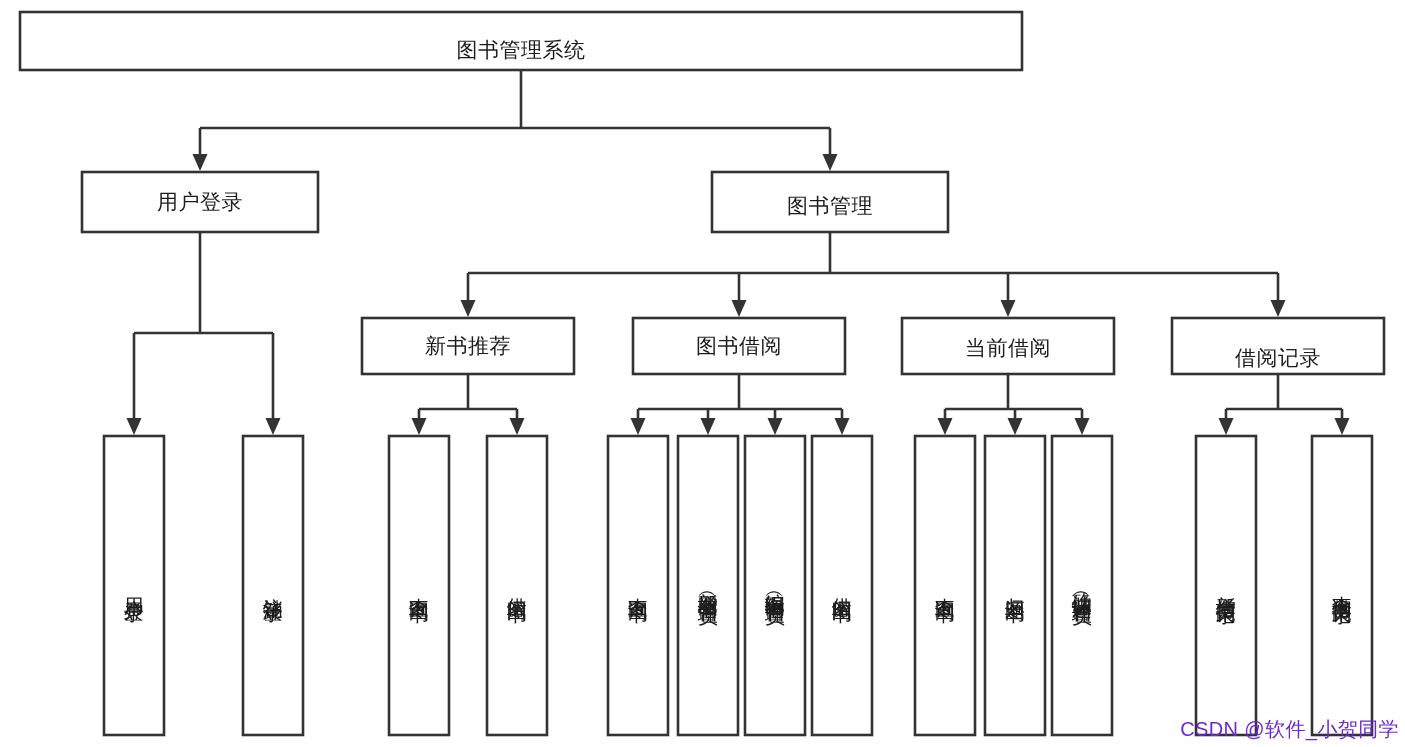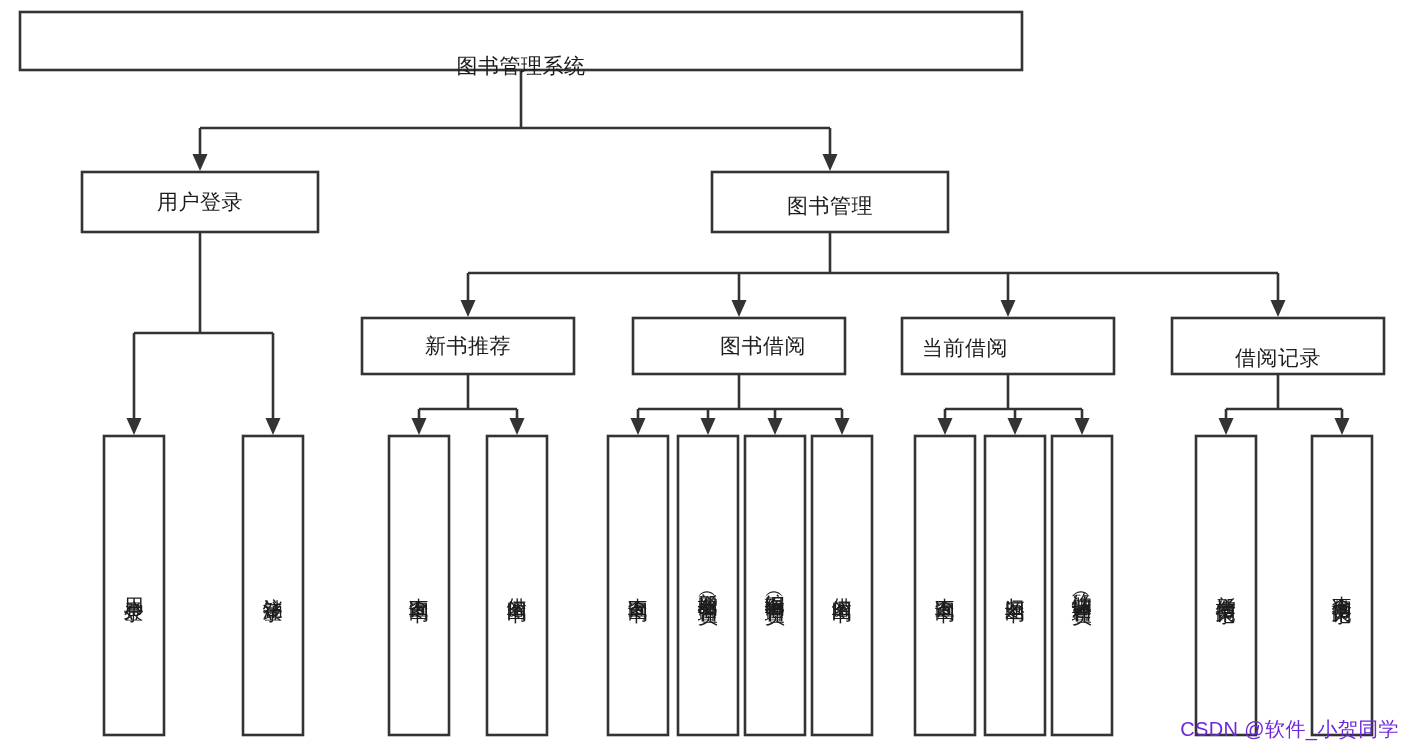--- a/index.html
+++ b/index.html
@@ -166,26 +166,26 @@
         <rect x="745" y="436" width="60" height="299" class="node-box"></rect>
         <rect x="812" y="436" width="60" height="299" class="node-box"></rect>
         <rect x="915" y="436" width="60" height="299" class="node-box"></rect>
         <rect x="985" y="436" width="60" height="299" class="node-box"></rect>
         <rect x="1052" y="436" width="60" height="299" class="node-box"></rect>
         <rect x="1196" y="436" width="60" height="299" class="node-box"></rect>
         <rect x="1312" y="436" width="60" height="299" class="node-box"></rect>
       </g>
   </svg>
   <div id="label-layer">
-      <div class="node-label horizontal" style="left: 20px; top: 12px; width: 1002px; height: 76px; margin-top: 16px;">图书管理系统</div>
+      <div class="node-label horizontal" style="left: 20px; top: 12px; width: 1002px; height: 76px;">图书管理系统</div>
       <div class="node-label horizontal" style="left: 82px; top: 172px; width: 236px; height: 60px;">用户登录</div>
       <div class="node-label horizontal" style="left: 712px; top: 172px; width: 236px; height: 68px;">图书管理</div>
       <div class="node-label horizontal" style="left: 362px; top: 318px; width: 212px; height: 56px;">新书推荐</div>
-      <div class="node-label horizontal" style="left: 633px; top: 318px; width: 212px; height: 56px; margin-left: 24px;">图书借阅</div>
-      <div class="node-label horizontal" style="left: 859px; top: 318px; width: 212px; height: 60px;">当前借阅</div>
+      <div class="node-label horizontal" style="left: 633px; top: 318px; width: 212px; height: 56px;">图书借阅</div>
+      <div class="node-label horizontal" style="left: 902px; top: 318px; width: 212px; height: 60px;">当前借阅</div>
       <div class="node-label horizontal" style="left: 1172px; top: 318px; width: 212px; height: 56px; margin-top: 12px;">借阅记录</div>
       <div class="node-label vertical" style="left: 104px; top: 436px; width: 60px; height: 299px;">用户登录</div>
       <div class="node-label vertical" style="left: 243px; top: 436px; width: 60px; height: 299px;">注销登录</div>
       <div class="node-label vertical" style="left: 389px; top: 436px; width: 60px; height: 299px;">查询图书</div>
       <div class="node-label vertical" style="left: 487px; top: 436px; width: 60px; height: 299px;">借阅图书</div>
       <div class="node-label vertical" style="left: 608px; top: 436px; width: 60px; height: 299px;">查询图书</div>
       <div class="node-label vertical" style="left: 678px; top: 436px; width: 60px; height: 299px;">新增图书（管理员）</div>
       <div class="node-label vertical" style="left: 745px; top: 436px; width: 60px; height: 299px;">编辑图书（管理员）</div>
       <div class="node-label vertical" style="left: 812px; top: 436px; width: 60px; height: 299px;">借阅图书</div>
       <div class="node-label vertical" style="left: 915px; top: 436px; width: 60px; height: 299px;">查询图书</div>

